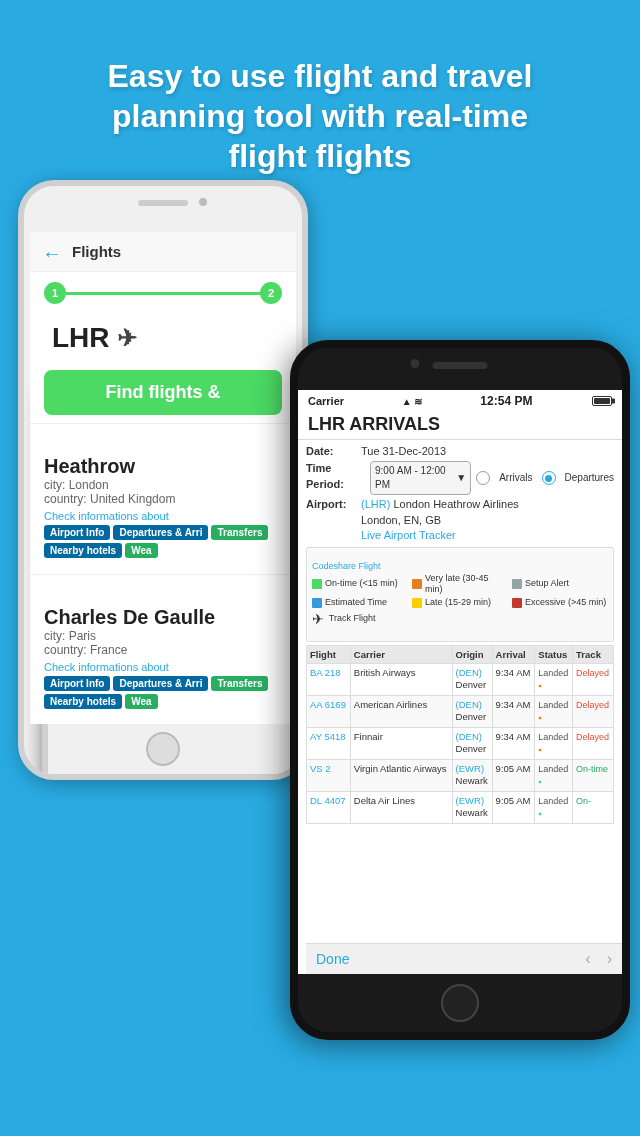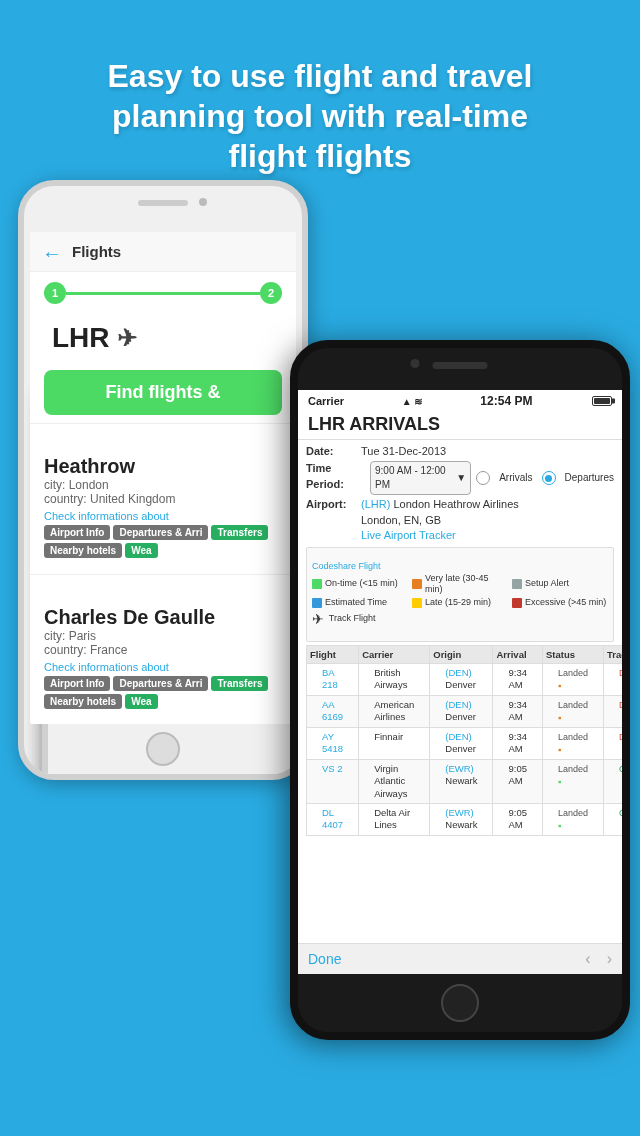--- a/index.html
+++ b/index.html
@@ -124,21 +124,21 @@
       font-size: 11px;
       color: #29abe2;
       margin: 4px 0 3px;
     }
     .wp-tags {
       display: flex;
       flex-wrap: wrap;
       gap: 3px;
     }
     .wp-tag {
-      background: #737373;
+      background: #0369a1;
       color: white;
       font-size: 10px;
       padding: 2px 6px;
       border-radius: 3px;
       font-weight: 600;
     }
     .wp-tag.green { background: #27ae60; }
 
     
     .phone-black {
@@ -347,34 +347,34 @@
     }
     .bp-table th {
       background: #e8e8e8;
       padding: 3px 3px;
       text-align: left;
       border: 1px solid #ddd;
       font-weight: 700;
       font-size: 9.5px;
     }
     .bp-table td {
-      padding: 3px 15px;
+      padding: 3px 3px;
       border: 1px solid #ddd;
       vertical-align: top;
       line-height: 1.3;
     }
     .bp-table tr:nth-child(even) td { background: #f9f9f9; }
     .td-status-landed { color: #555; font-size: 9px; }
     .td-delayed { color: #e74c3c; font-size: 9px; }
     .td-ontime { color: #27ae60; font-size: 9px; }
 
     .bp-done-bar {
       position: absolute;
       bottom: 0;
-      left: 0;
+      left: 8px;
       right: 0;
       background: #f0f0f0;
       border-top: 1px solid #ddd;
       display: flex;
       align-items: center;
       justify-content: space-between;
       padding: 6px 10px;
     }
     .bp-done-btn {
       color: #29abe2;

